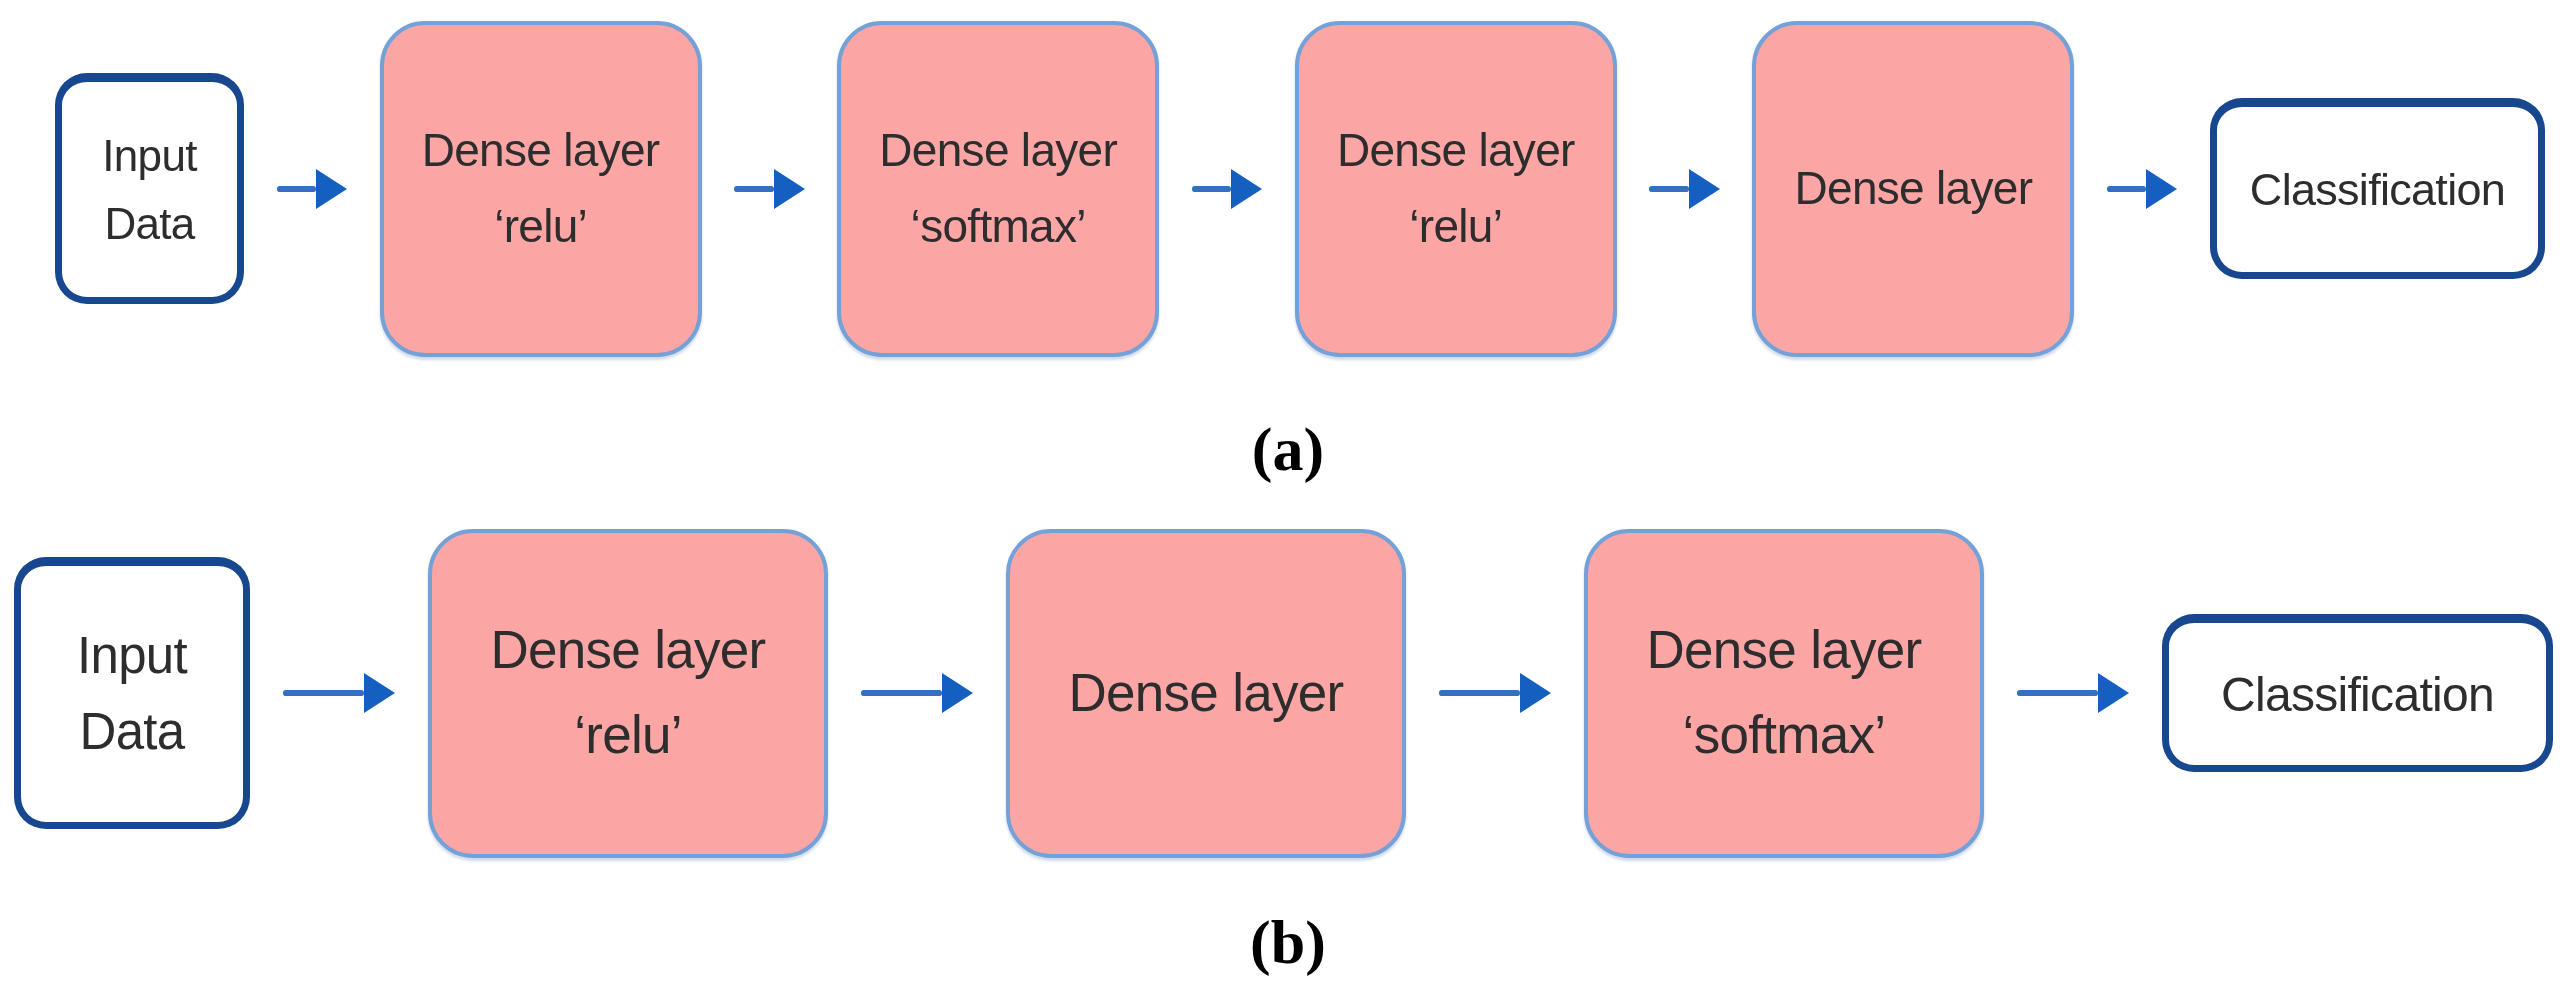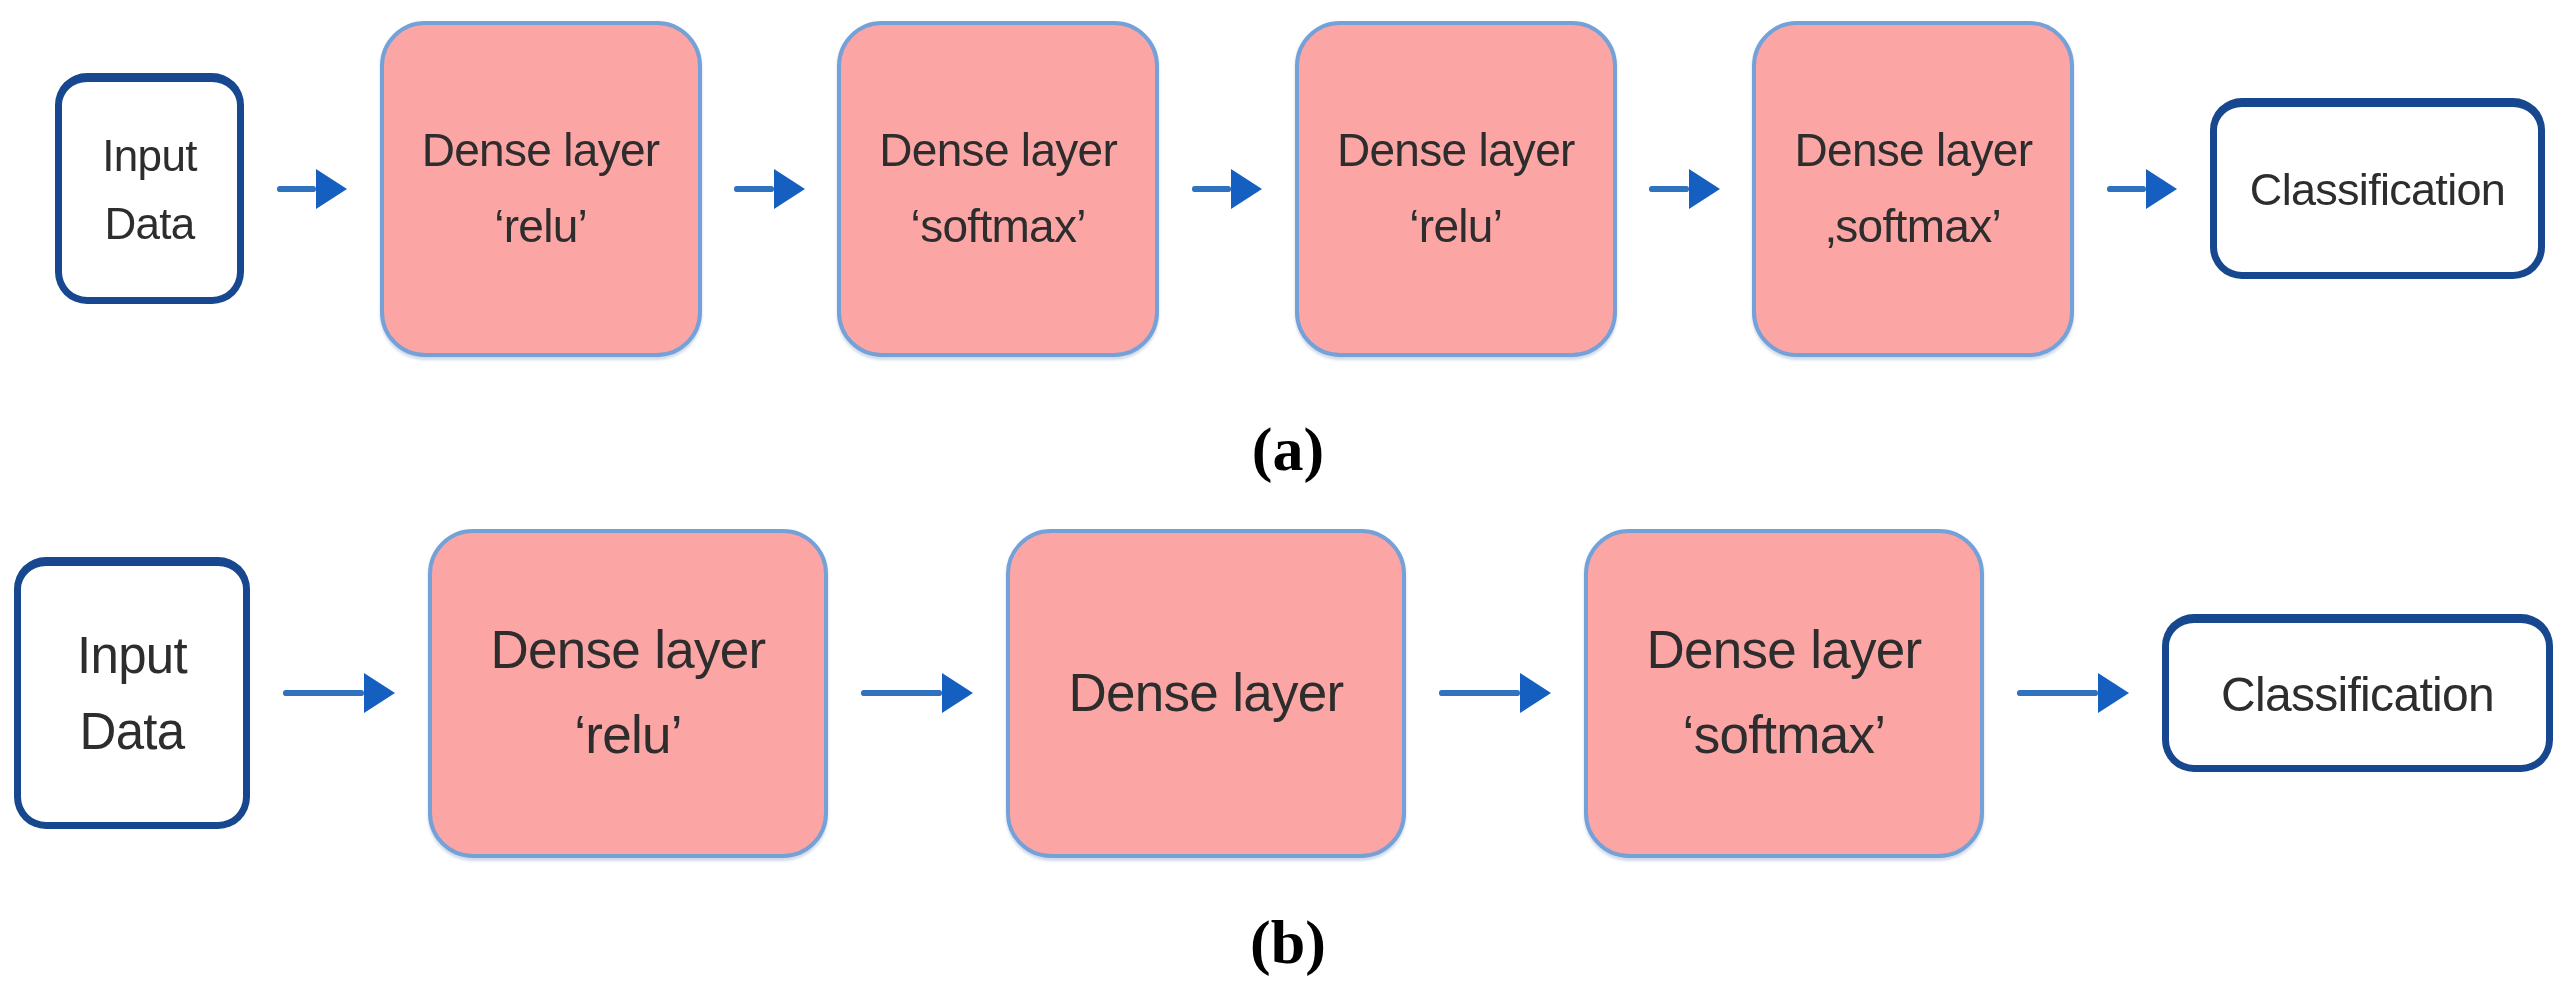--- a/index.html
+++ b/index.html
@@ -82,21 +82,20 @@
       <span class="ln">‘relu’</span>
     </div>
 
     <div class="connector">
       <div class="shaft"></div>
       <div class="head"></div>
     </div>
 
     <div class="node dense">
       <span class="ln">Dense layer</span>
-      <span class="ln">‚softmax’</span>
     </div>
 
     <div class="connector">
       <div class="shaft"></div>
       <div class="head"></div>
     </div>
 
     <div class="node io end">
       <span class="ln">Classification</span>
 

